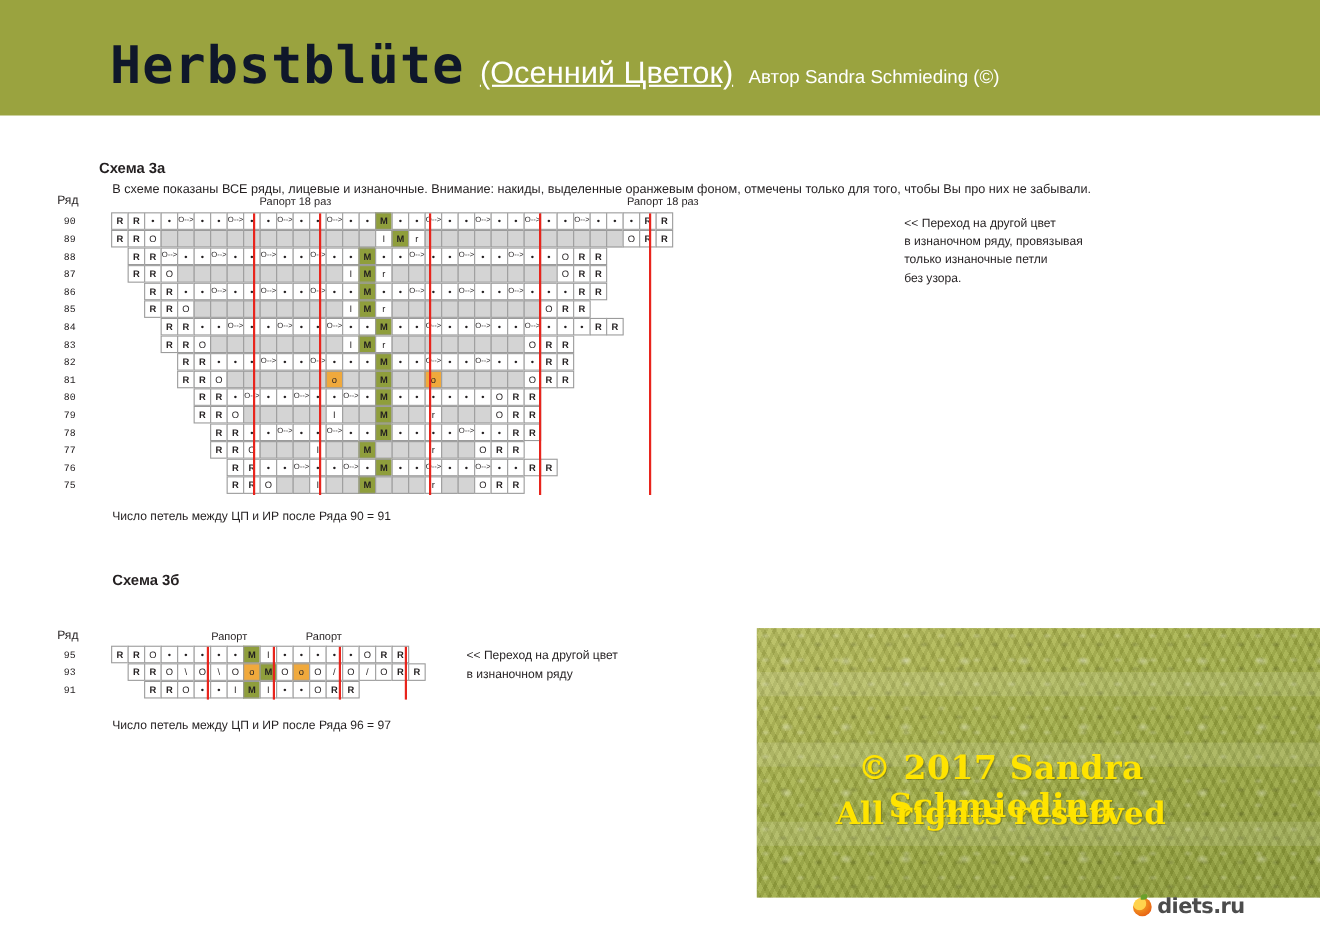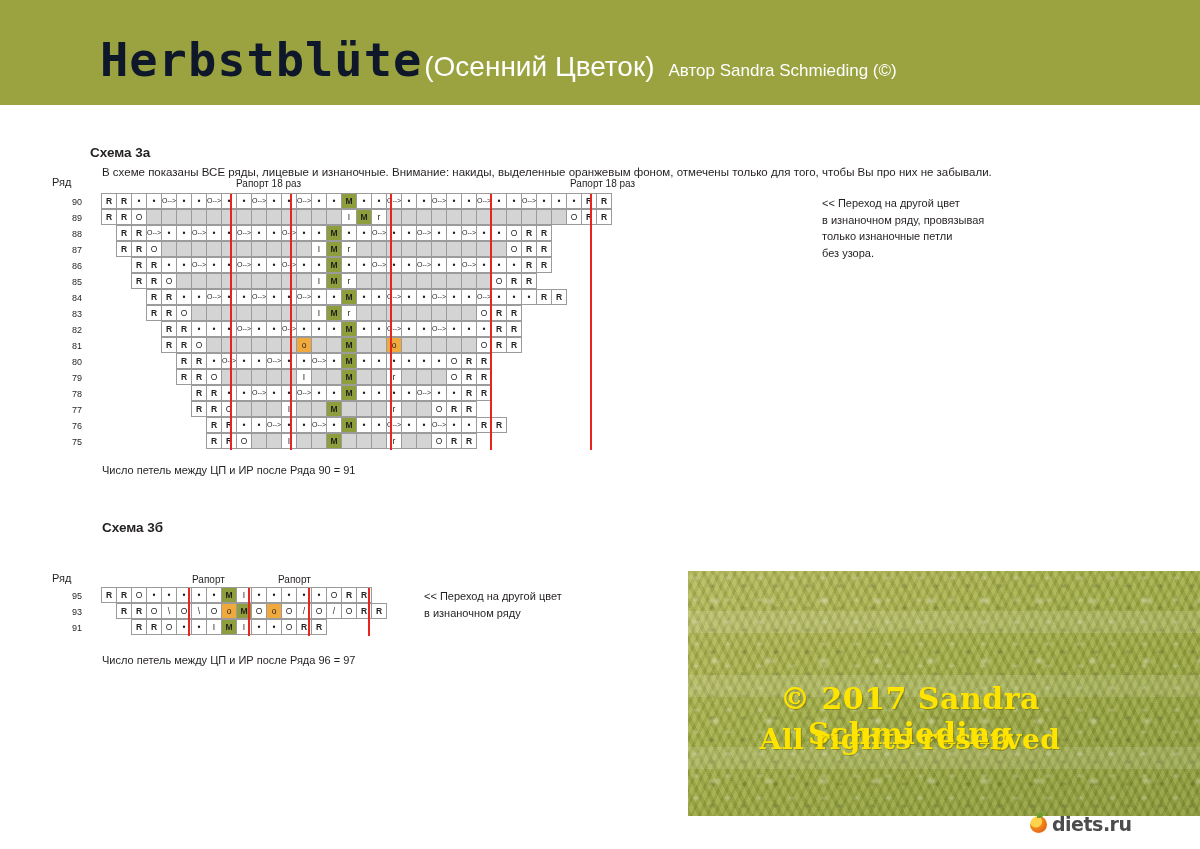--- a/index.html
+++ b/index.html
@@ -23,21 +23,21 @@
   }
   .title-main{
     font-family:"DejaVu Sans Mono", monospace;
     font-weight:bold;
     font-size:47px;
     color:#0f172a;
     letter-spacing:1px;
     line-height:1;
   }
   .title-ru{
-    font-size:28px;color:#ffffff;margin-left:2px;line-height:1;
+    font-size:28px;color:#ffffff;margin-left:14px;line-height:1;text-decoration:underline;
   }
   .title-author{
     font-size:17px;color:#ffffff;margin-left:14px;line-height:1;
   }
 
   
   .sec-title{
     position:absolute;font-size:13.5px;font-weight:bold;color:#231f20;
   }
   .sec-desc{
@@ -47,22 +47,22 @@
     position:absolute;font-size:11px;color:#231f20;
   }
   .note{
     position:absolute;font-size:11px;color:#231f20;line-height:1.5;
   }
 
   
   .chart{position:absolute;}
   .chart-row{position:relative;height:16px;white-space:nowrap;font-size:0;}
   .rownum{
-    position:absolute;left:-44px;width:38px;text-align:center;
-    font-size:9px;color:#231f20;line-height:16px;font-family:Liberation Sans, sans-serif;
+    position:absolute;left:-44px;width:38px;text-align:left;
+    font-size:9px;color:#231f20;line-height:16px;font-family:Liberation Mono, monospace;
   }
   .cell{
     display:inline-block;width:16px;height:16px;
     border:1px solid #9b9b9b;margin-left:-1px;margin-top:-1px;
     box-sizing:border-box;
     font-size:8.5px;line-height:14px;text-align:center;
     vertical-align:top;
     background:#ffffff;color:#231f20;
     font-family:"Liberation Sans",sans-serif;
   }

